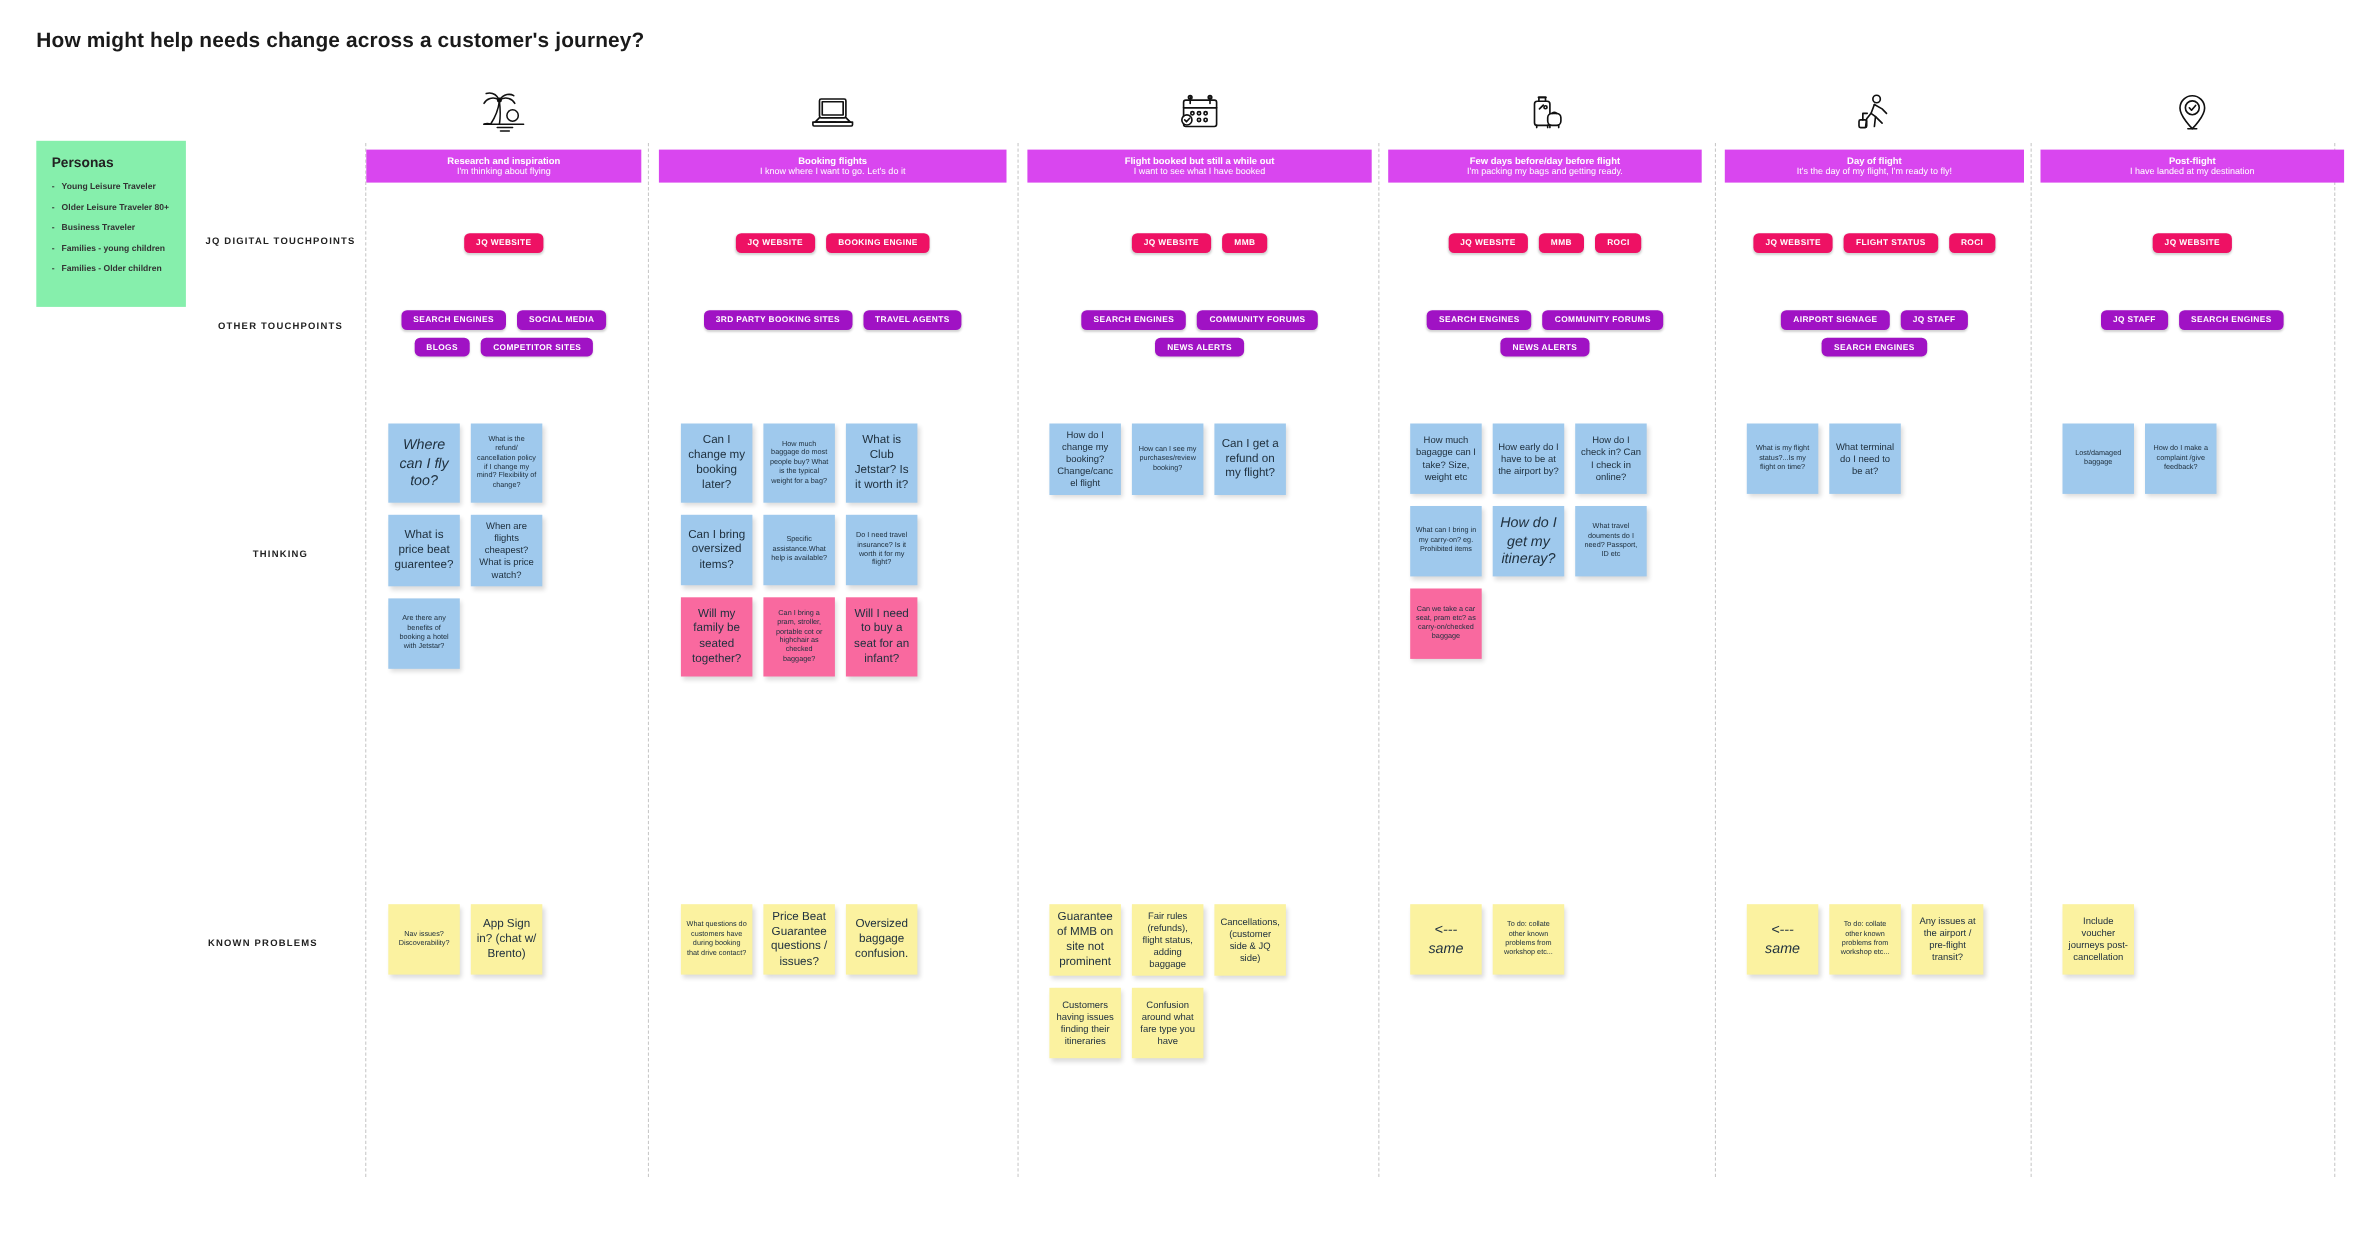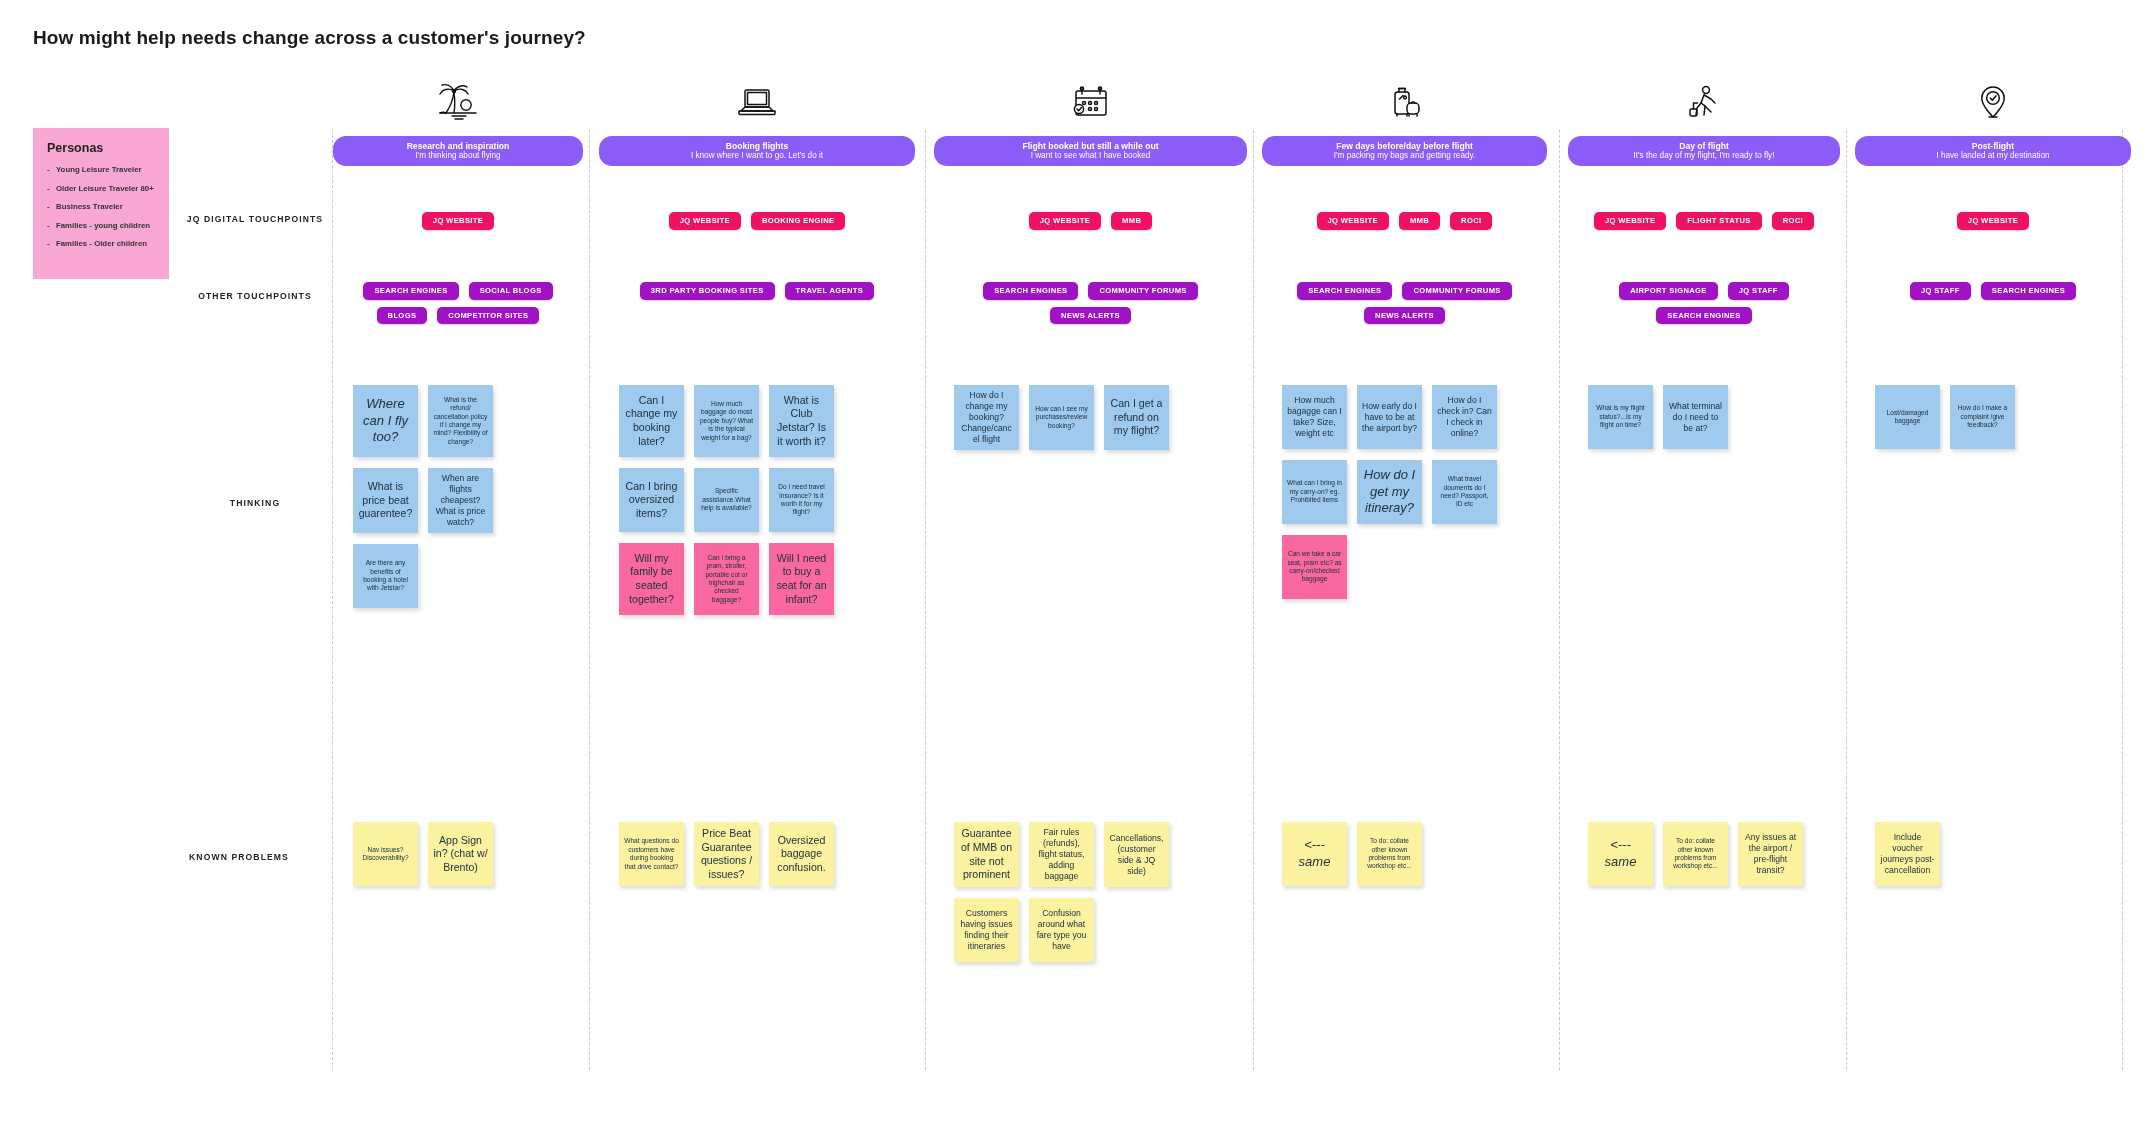--- a/index.html
+++ b/index.html
@@ -16,21 +16,21 @@
   .page-title {
     position: absolute; left: 33px; top: 27px;
     font-size: 19px; font-weight: bold; color: #1a1a1a;
     letter-spacing: .1px;
   }
 
   
   .personas {
     position: absolute; left: 33px; top: 128px;
     width: 136px; height: 151px;
-    background: #f9a8d4;
+    background: #86efac;
     padding: 13px 14px 0 14px;
   }
   .personas-title { font-size: 12.5px; font-weight: bold; color: #222; margin-bottom: 10px; }
   .persona-item {
     font-size: 7.8px; font-weight: bold; color: #333;
     margin-bottom: 9.5px; padding-left: 9px; position: relative;
   }
   .persona-item::before {
     content: "-"; position: absolute; left: 0; top: 0; color: #333;
   }
@@ -55,25 +55,24 @@
   
   .stage { position: absolute; top: 0; }
   .stage-icon {
     position: absolute; top: 80px; width: 100%;
     display: flex; justify-content: center; align-items: flex-end; height: 42px;
   }
   .stage-icon svg { display: block; }
   .stage-header {
     position: absolute; top: 136px; left: 0;
     width: 100%; height: 30px;
-    background: #8b5cf6; color: #fff;
+    background: #d946ef; color: #fff;
     display: flex; flex-direction: column;
     align-items: center; justify-content: center;
     line-height: 1.25;
-    border-radius: 13px;
   }
   .stage-header .sh-title { font-size: 8.6px; font-weight: bold; }
   .stage-header .sh-sub   { font-size: 8.2px; font-weight: normal; }
 
   
   .chips {
     position: absolute; left: 0; width: 100%;
     display: flex; flex-wrap: wrap; justify-content: center;
     gap: 7px 10px; padding: 0 4px;
   }
@@ -164,21 +163,21 @@
         </div>
         <div class="stage-header">
           <div class="sh-title">Research and inspiration</div>
           <div class="sh-sub">I'm thinking about flying</div>
         </div>
         <div class="chips jq">
           <div class="chip pink">JQ WEBSITE</div>
         </div>
         <div class="chips other">
           <div class="chip purple">SEARCH ENGINES</div>
-          <div class="chip purple">SOCIAL BLOGS</div>
+          <div class="chip purple">SOCIAL MEDIA</div>
           <div class="chip purple">BLOGS</div>
           <div class="chip purple">COMPETITOR SITES</div>
         </div>
         <div class="notes thinking">
           <div class="note blue s-xl">Where can I fly too?</div>
           <div class="note blue s-sm tall">What is the refund/ cancellation policy if I change my mind? Flexibility of change?</div>
           <div class="note blue s-lg">What is price beat guarentee?</div>
           <div class="note blue s-md">When are flights cheapest? What is price watch?</div>
           <div class="note blue s-sm">Are there any benefits of booking a hotel with Jetstar?</div>
         </div>

